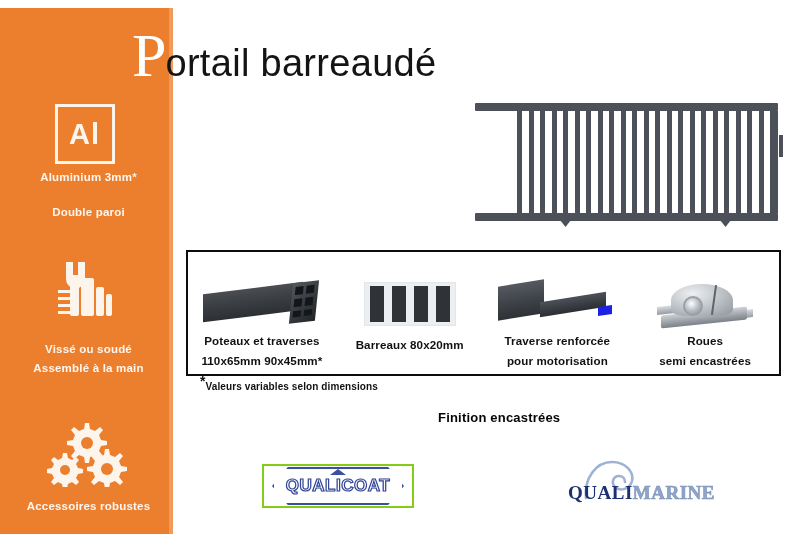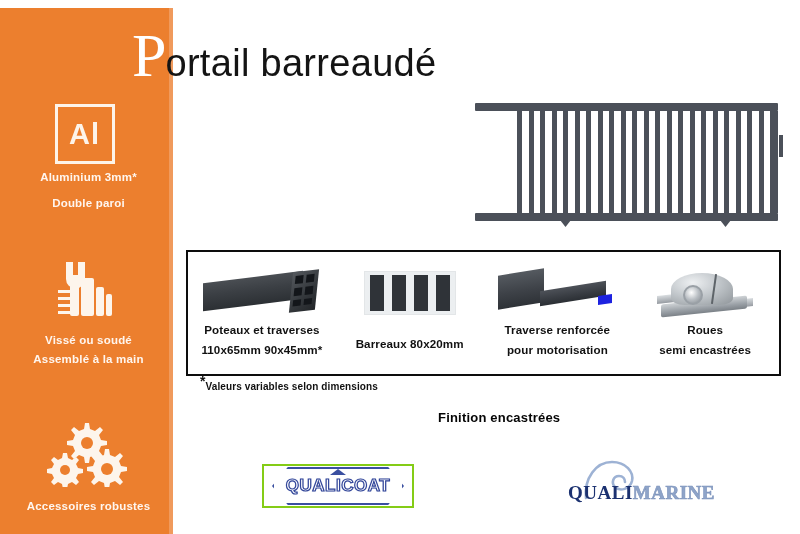--- a/index.html
+++ b/index.html
@@ -33,21 +33,21 @@
   }
   .al-text{
     font-size:29px;letter-spacing:1px;color:#fdf4ea;
     font-family:"Liberation Sans", sans-serif;font-weight:700;line-height:1;
   }
   .sb-label{
     font-size:11.5px;color:#fff6ef;margin-top:7px;letter-spacing:.2px;
     font-weight:600;
     padding-left:8px;
   }
-  .sb-label.second{margin-top:14px;}
+  .sb-label.second{margin-top:23px;}
 
   .icon-wrap{height:62px;display:flex;align-items:center;justify-content:center;}
 
   
   .title-row{
     position:absolute;left:132px;top:24px;height:62px;
     display:flex;align-items:baseline;
   }
   .title-P{
     font-size:62px;line-height:1;color:#ffffff;
@@ -92,21 +92,21 @@
   
   .comp-box{
     position:absolute;left:186px;top:250px;width:595px;height:126px;
     border:2px solid #0d0d0d;background:#ffffff;box-sizing:border-box;
   }
   .comp-grid{
     position:absolute;inset:0;display:flex;
   }
   .comp{
     flex:1;display:flex;flex-direction:column;align-items:center;
-    padding-top:12px;
+    padding-top:23px;
   }
   .comp-art{height:58px;display:flex;align-items:center;justify-content:center;width:100%;}
   .comp-cap{
     font-size:11.6px;color:#111;font-weight:600;text-align:center;
     line-height:1.45;letter-spacing:.1px;
   }
   .comp-cap.l2{margin-top:3px;}
 
   
   .poteau{
@@ -350,21 +350,21 @@
 
       <div class="comp">
         <div class="comp-art">
           <div class="barreaux">
             <span></span>
               <span></span>
             <span></span>
               <span></span>
           </div>
         </div>
-        <div class="comp-cap" style="margin-top:14px;">Barreaux 80x20mm</div>
+        <div class="comp-cap" style="margin-top:4px;">Barreaux 80x20mm</div>
       </div>
 
       <div class="comp">
         <div class="comp-art">
           <div class="traverse">
             <div class="trav-head"></div>
             <div class="trav-arm"></div>
             <div class="trav-blue"></div>
           </div>
         </div>

